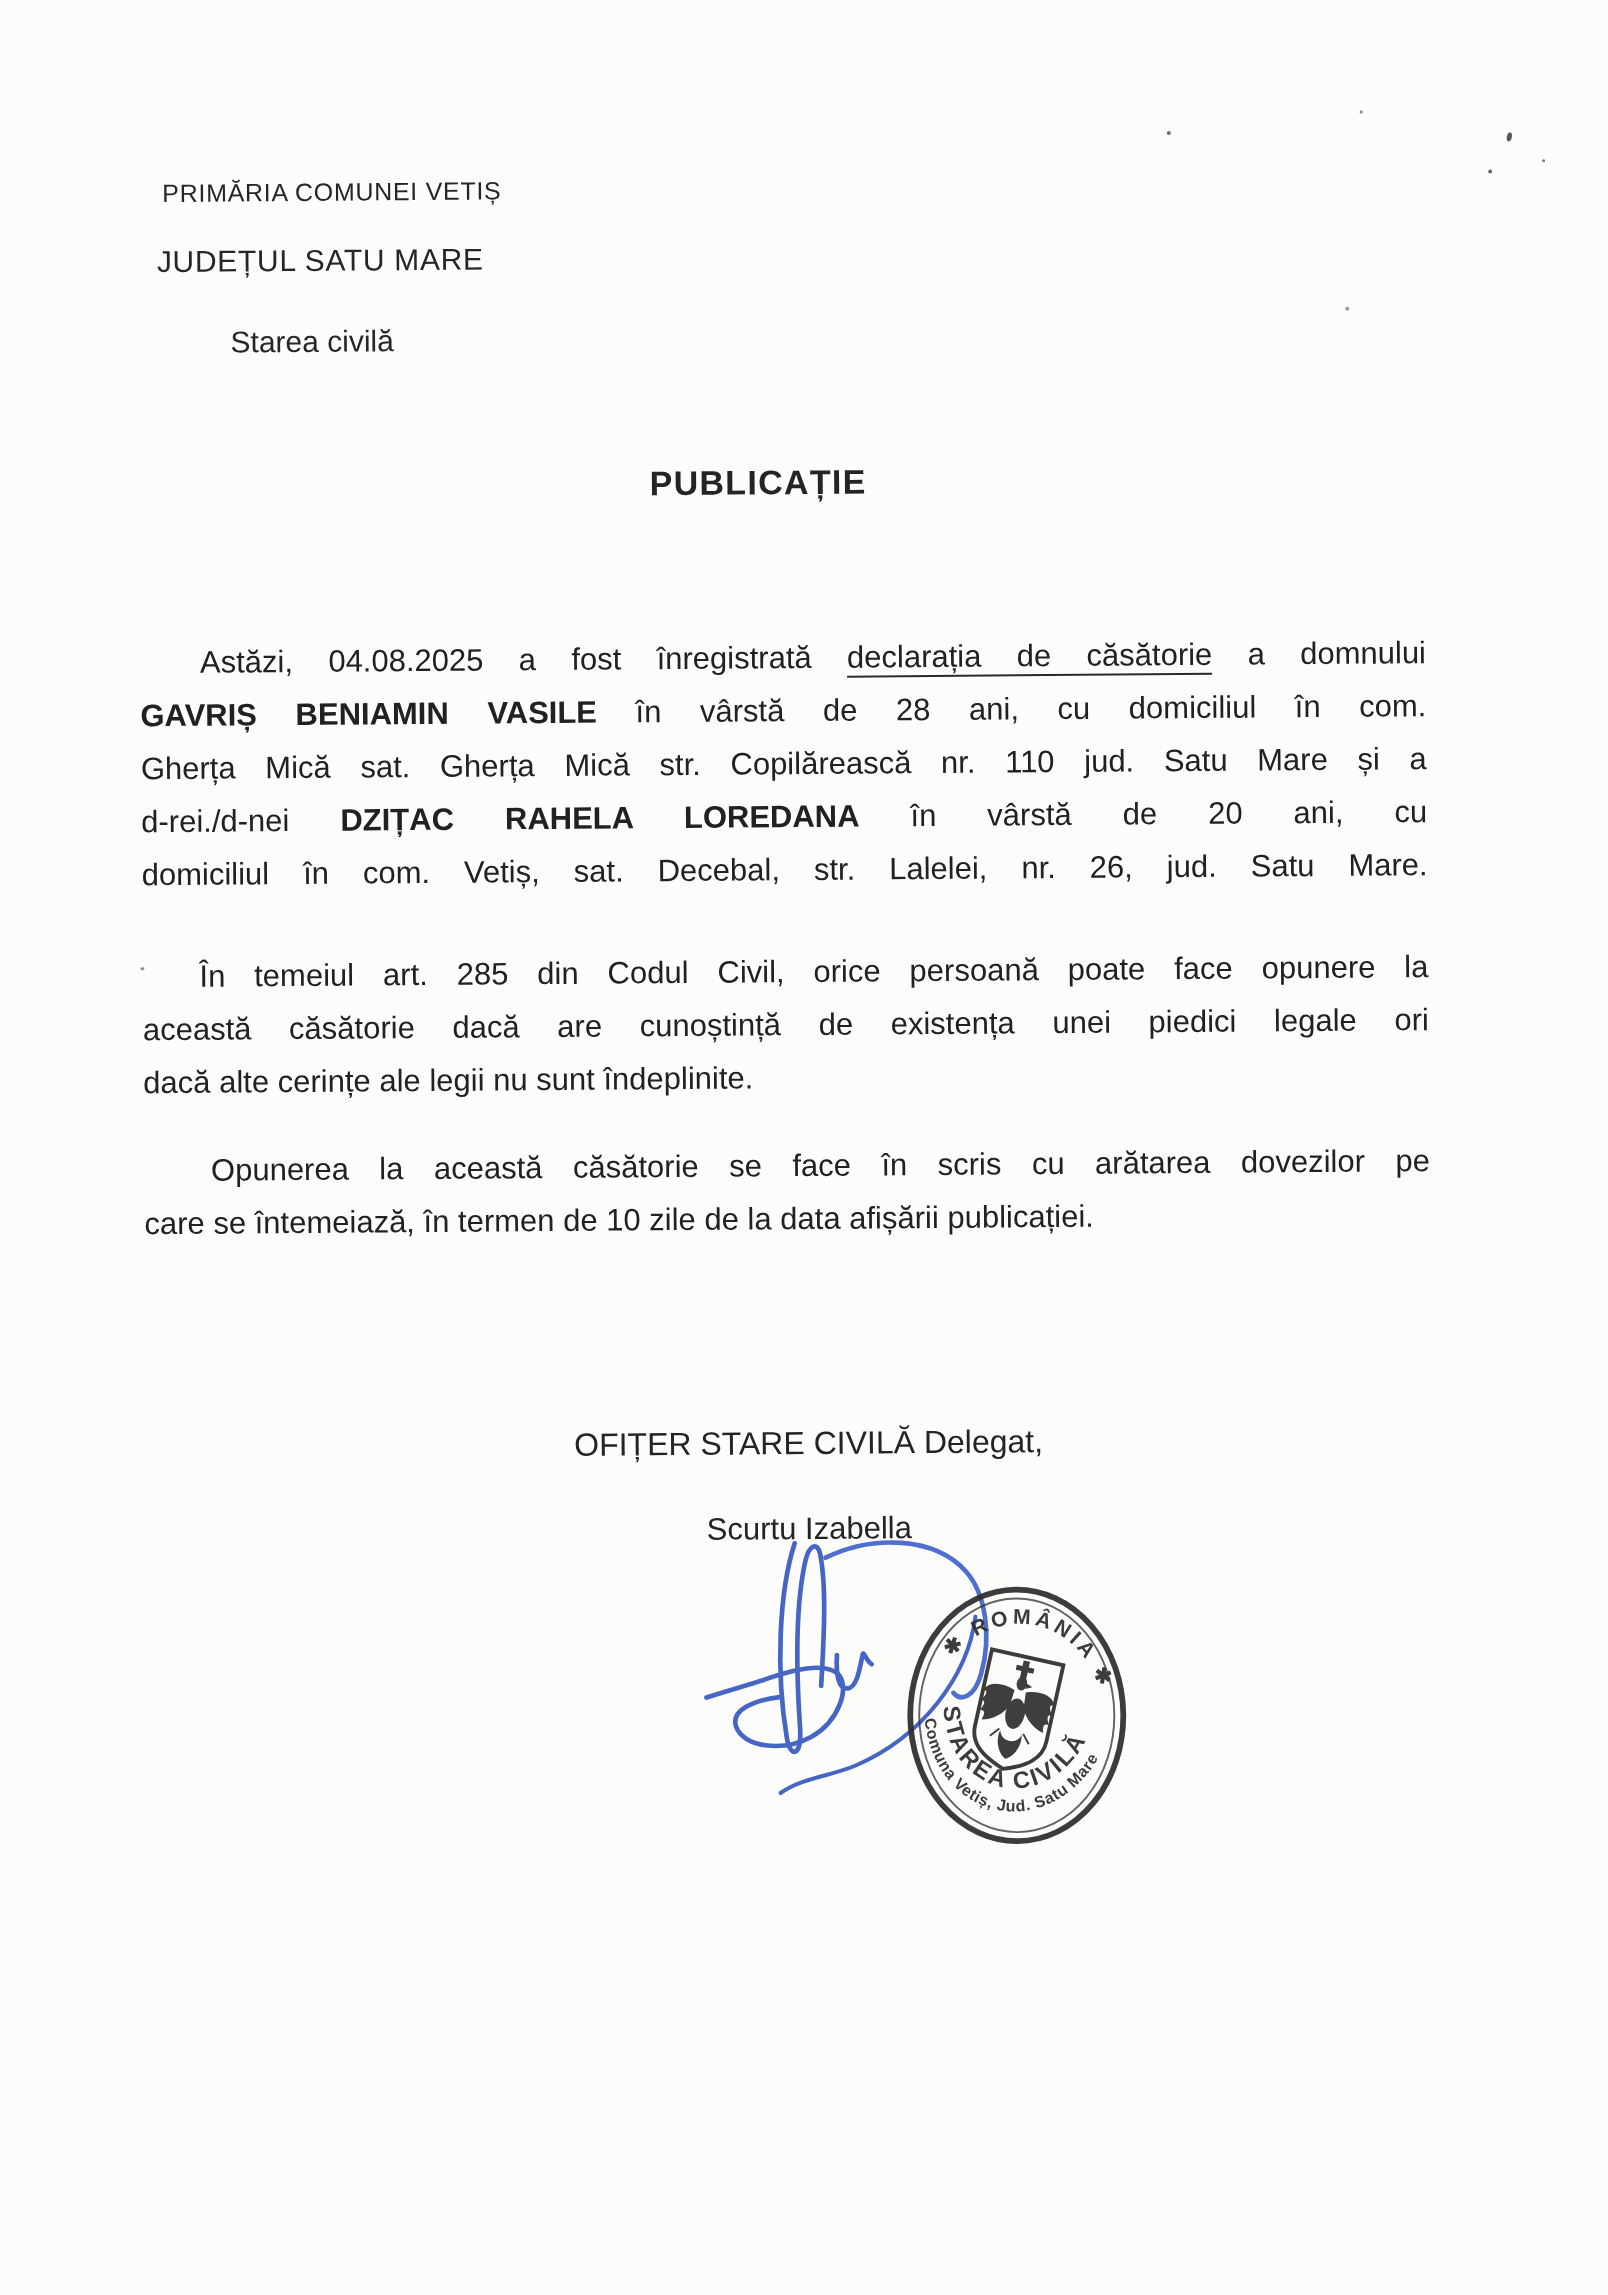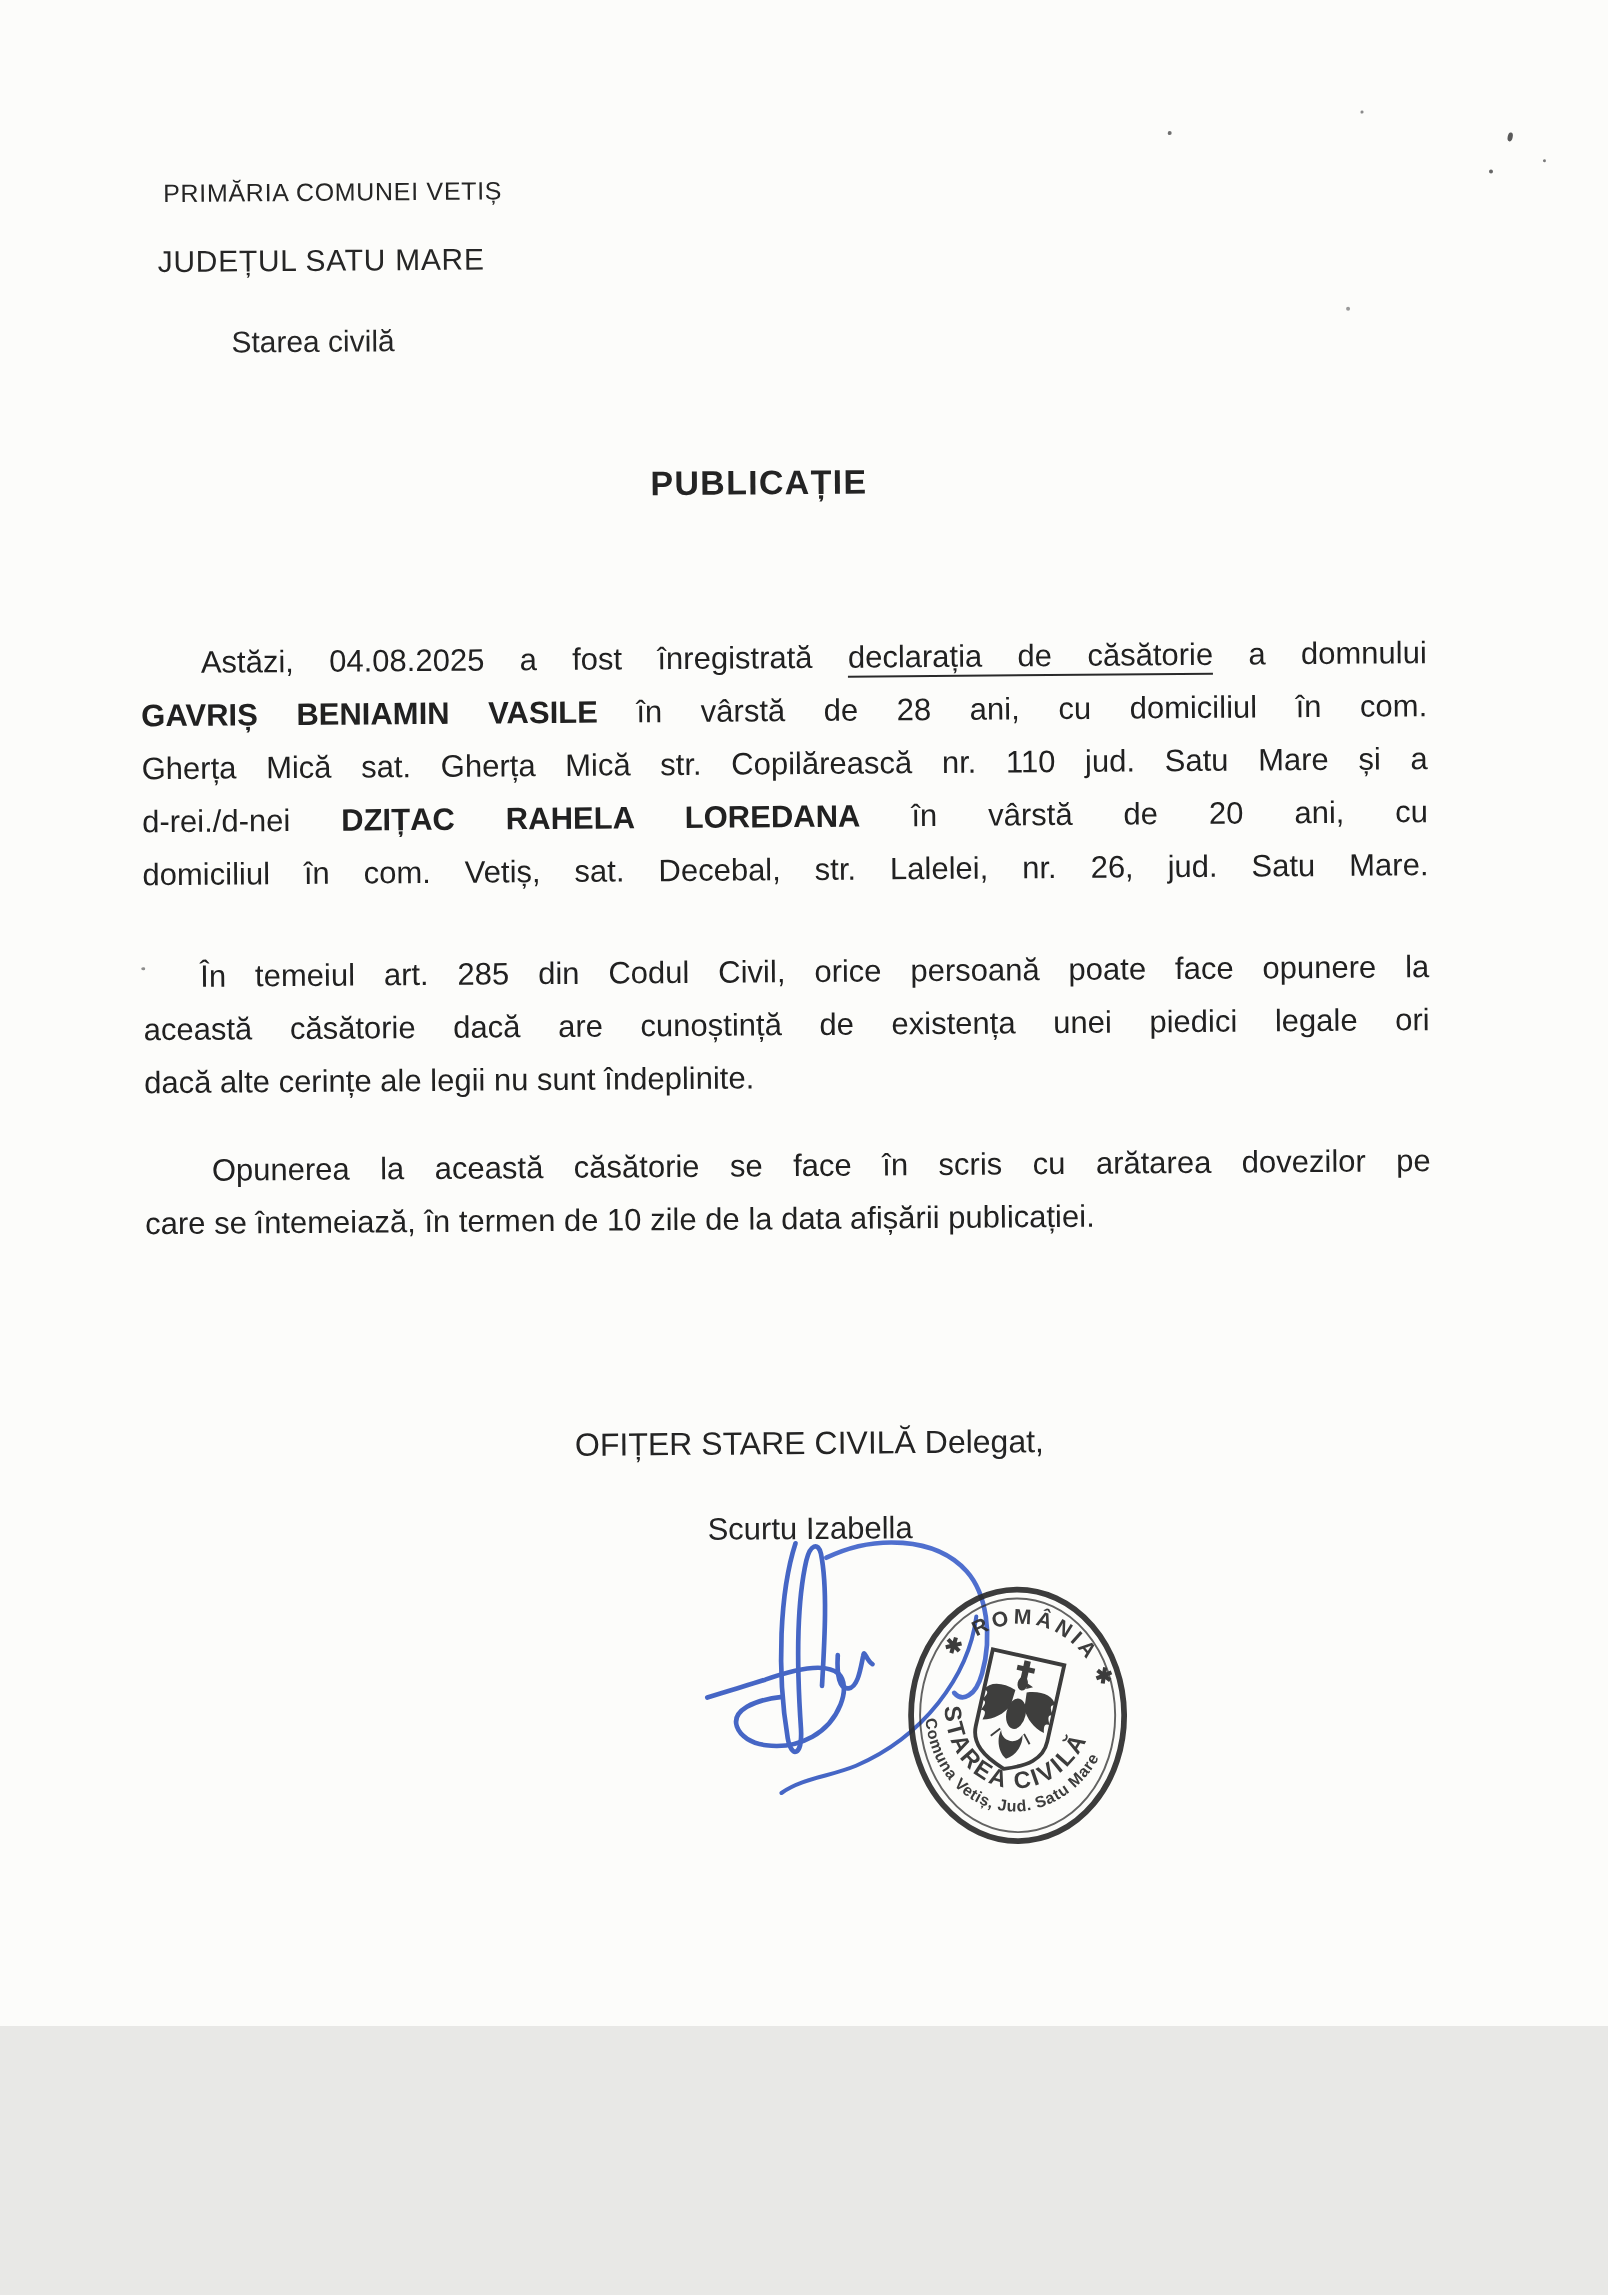--- a/index.html
+++ b/index.html
@@ -1,18 +1,18 @@
 <!DOCTYPE html>
 <html style="font-size:10.7px"><head>
 <meta charset="utf-8">
 <style>
   html,body{margin:0;padding:0;background:#e8e8e6;}
   .page{
     position:relative;
-    width:1609px;height:2026px;
+    width:1609px;height:2295px;
     background:#fcfcfa;
     overflow:hidden;
     font-family:"Liberation Sans", sans-serif;
     color:#1e1e1e;
   }
   .content{position:absolute;inset:0;transform:rotate(-0.45deg);transform-origin:50% 40%;}
   .hdr{position:absolute;white-space:nowrap;color:#262626;}
   .h1{left:168px;top:174px;font-size:25px;letter-spacing:0.7px;}
   .h2{left:162px;top:240px;font-size:30px;letter-spacing:0.7px;}
   .h3{left:235px;top:321px;font-size:30px;}

